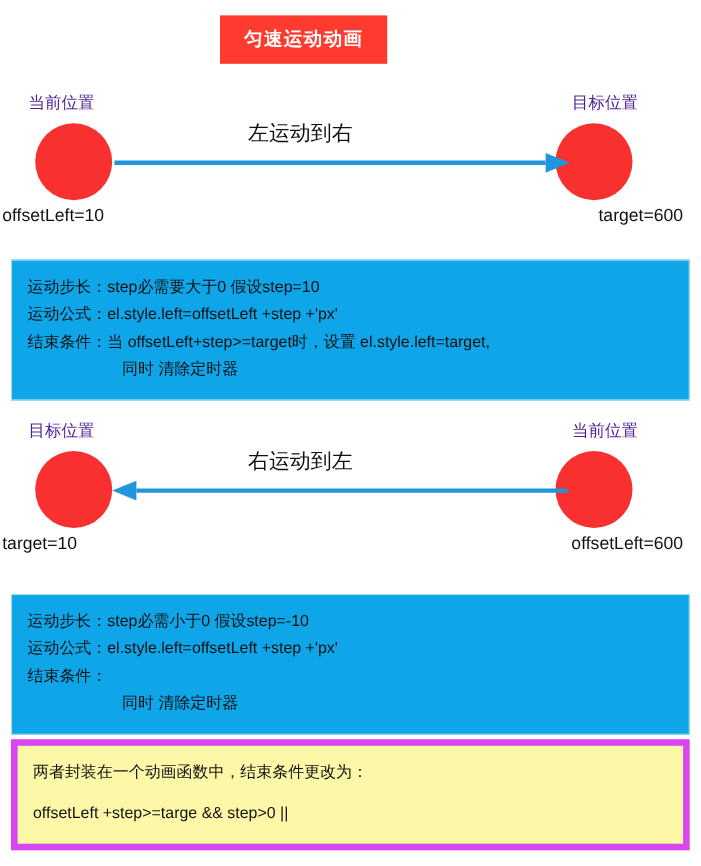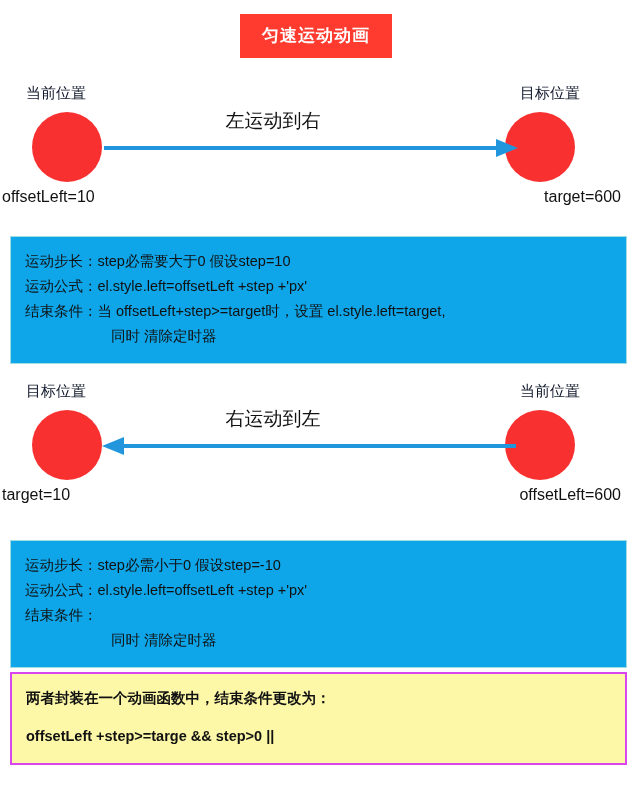--- a/index.html
+++ b/index.html
@@ -17,21 +17,20 @@
     overflow: hidden;
   }
 
   
   .title-wrap {
     position: absolute;
     left: 0;
     top: 14px;
     width: 552px;
     text-align: center;
-    margin-left: 40px;
   }
   .title-badge {
     display: inline-block;
     background: #ff3b30;
     color: #ffffff;
     font-size: 17px;
     font-weight: bold;
     padding: 10px 22px 11px 22px;
     letter-spacing: 1px;
   }
@@ -41,21 +40,21 @@
     position: absolute;
     left: 0;
     width: 637px;
   }
   .diagram.first { top: 84px; }
   .diagram.second { top: 382px; }
 
   .label {
     position: absolute;
     font-size: 15px;
-    color: #0f172a;
+    color: #4c1d95;
     white-space: nowrap;
   }
   .label-top-left  { left: 26px;  top: 0px; }
   .label-top-right { right: 57px; top: 0px; }
 
   .circle {
     position: absolute;
     width: 70px;
     height: 70px;
     border-radius: 50%;
@@ -99,22 +98,21 @@
     left: 10px;
     width: 617px;
     padding: 12px 14px 14px 14px;
   }
   .note.cyan {
     background: #0ea5e9;
     border: 1px solid #9fdfe2;
   }
   .note.yellow {
     background: #fdf8a8;
-    border: 2px solid #d946ef;
-    font-weight: bold;
+    border: 6px solid #d946ef;
   }
   .note-1 { top: 236px; }
   .note-2 { top: 540px; }
   .note-3 { top: 672px; }
 
   .note-row {
     display: flex;
     align-items: baseline;
     font-size: 14.5px;
     line-height: 25px;

